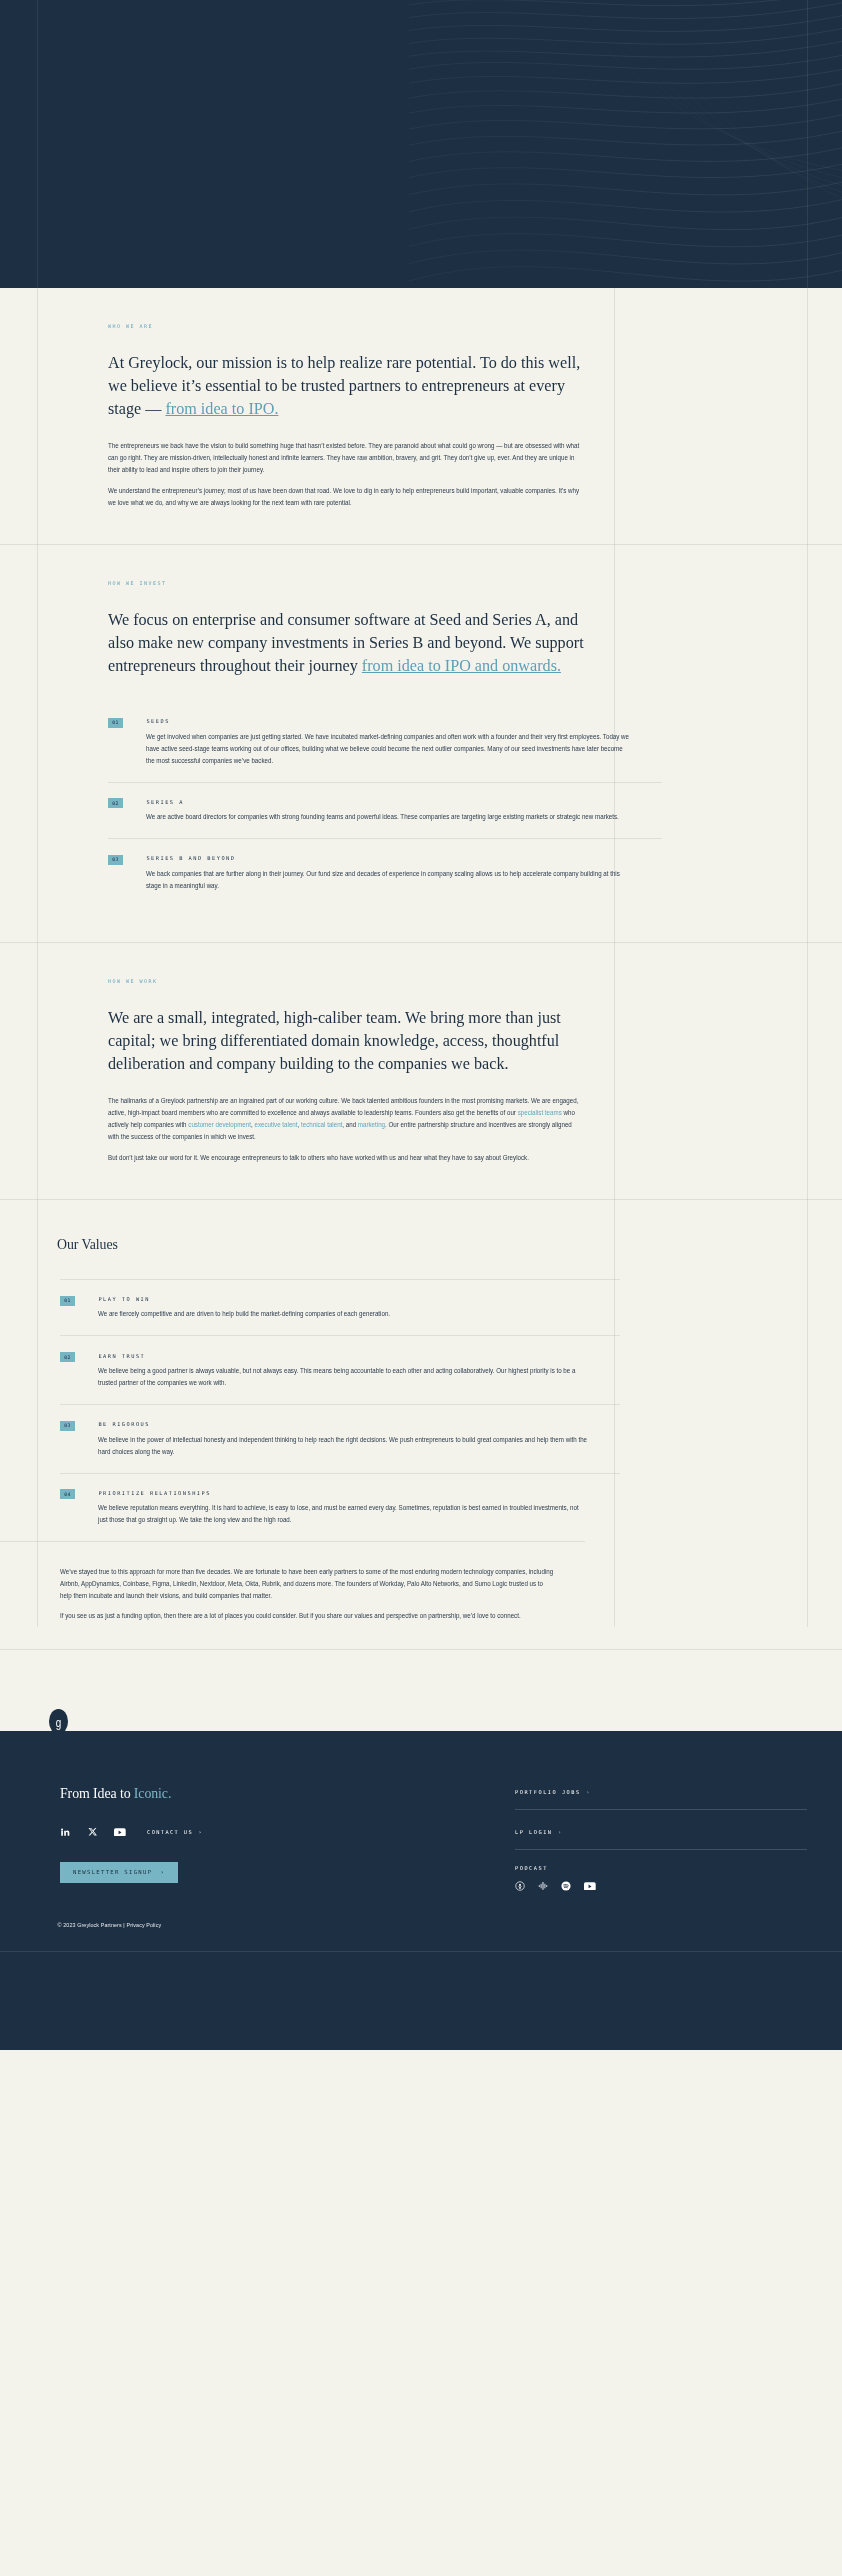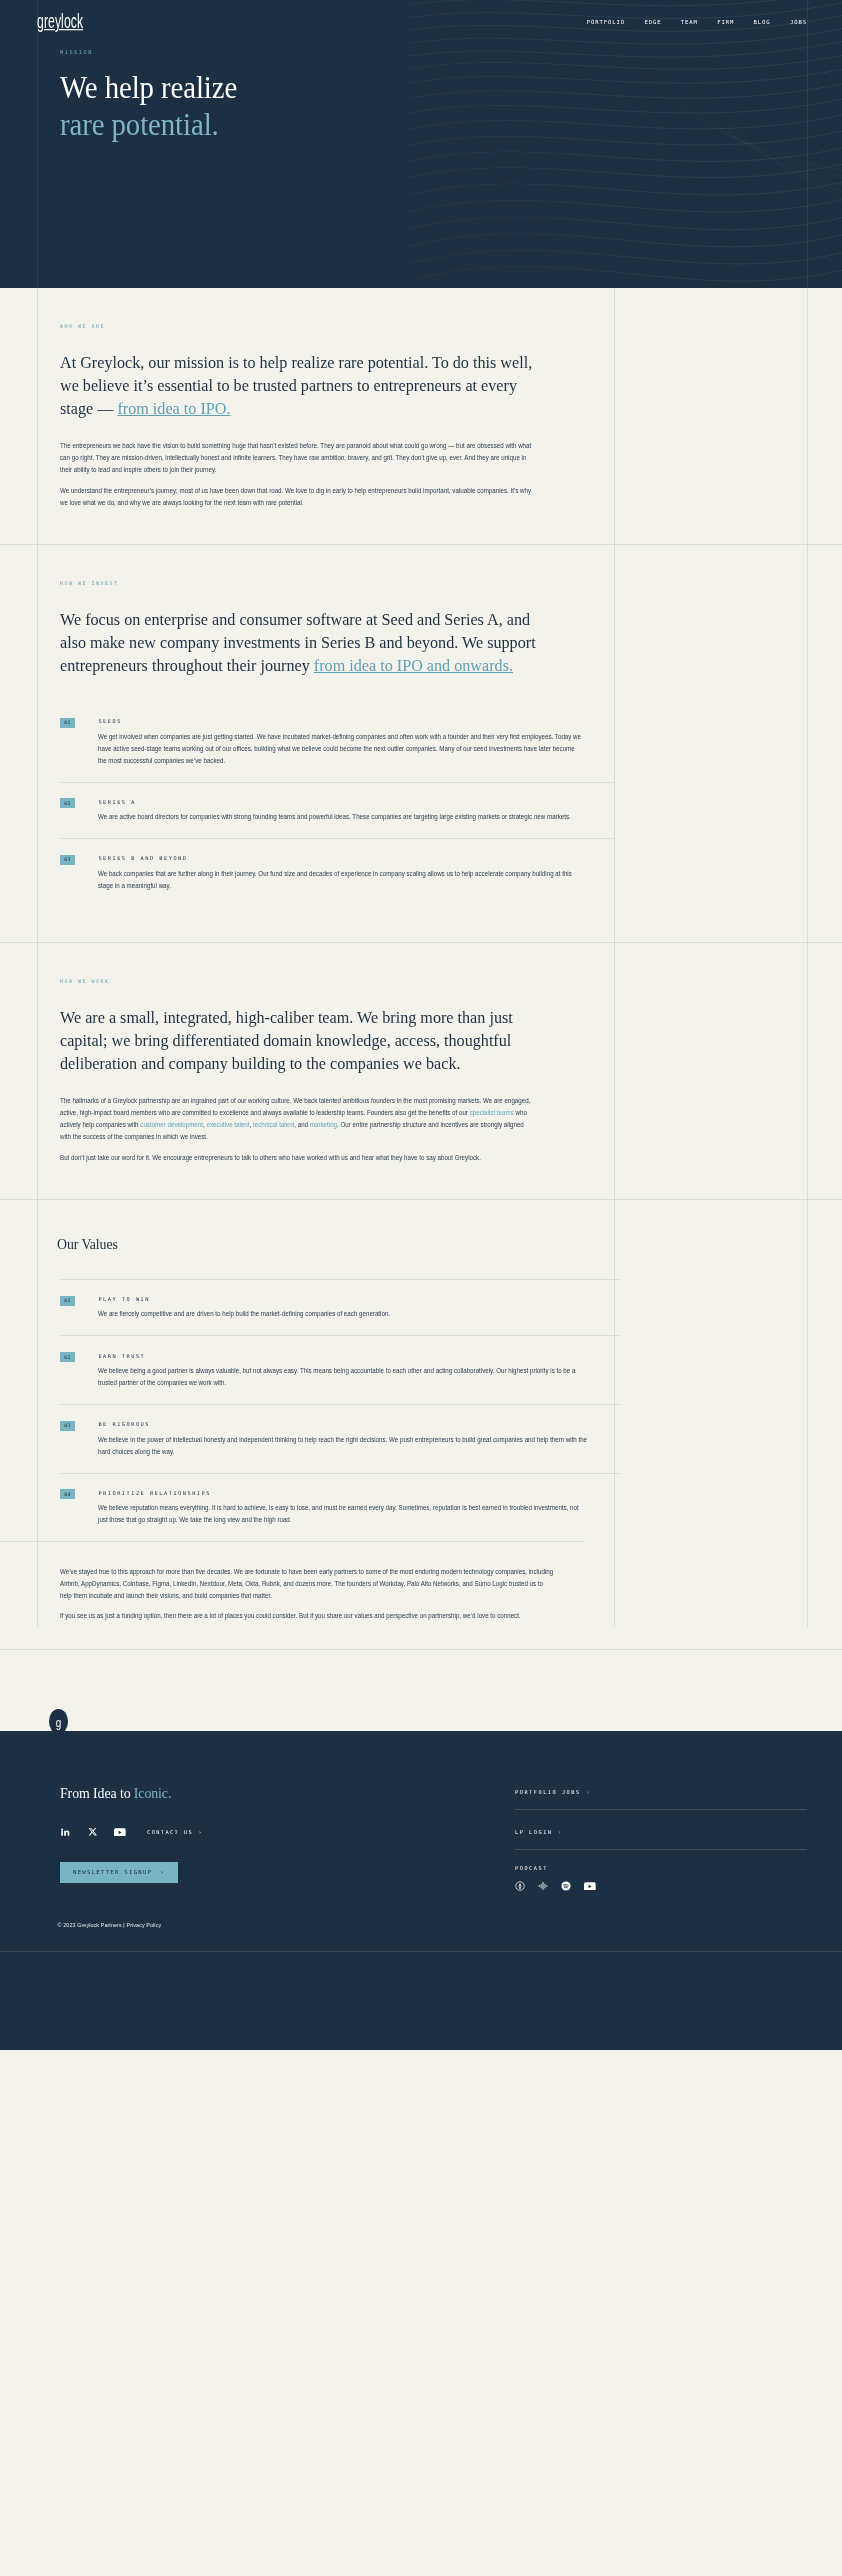--- a/index.html
+++ b/index.html
@@ -68,21 +68,21 @@
     letter-spacing: -0.1px;
     color: #ffffff;
     margin-top: 15px;
     transform: scaleX(.93);
     transform-origin: left top;
   }
   .hero h1 .accent { color: #7eb6c8; }
 
   
   .section { position: relative; border-bottom: 0.6px solid rgba(29,47,66,.10); }
-  .section-inner { padding: 35px 0 35px 60px; max-width: 614px; }
+  .section-inner { padding: 35px 0 35px 60px; max-width: 614px; margin-left: 48px; }
   .sec-eyebrow {
     font-family: "DejaVu Sans Mono", monospace;
     font-size: 5px; letter-spacing: 1.5px; color: #6ba7bd;
     text-transform: uppercase;
   }
   .lede {
     font-family: "Liberation Serif", serif;
     font-weight: 400;
     font-size: 17px;
     line-height: 1.36;
@@ -293,41 +293,20 @@
       </g>
       <g stroke="url(#wg)" fill="none" stroke-width="0.8" opacity="0.55">
         <path d="M240 -20 C 360 120 500 260 790 300"></path>
         <path d="M270 -20 C 390 130 530 272 800 316"></path>
         <path d="M300 -20 C 420 142 560 286 810 334"></path>
         <path d="M330 -20 C 450 154 590 300 820 352"></path>
         <path d="M360 -20 C 480 166 620 314 830 370"></path>
       </g>
     </svg>
 
-    <div class="hero-inner">
-      <nav class="topnav">
-        <a href="#" class="logo">greylock</a>
-        <div class="nav-links">
-          <a href="#">PORTFOLIO</a>
-          <a href="#">EDGE</a>
-          <a href="#">TEAM</a>
-          <a href="#">FIRM</a>
-          <a href="#">BLOG</a>
-          <a href="#">JOBS</a>
-        </div>
-      </nav>
-
-      <div class="hero-body">
-        <div class="eyebrow">MISSION</div>
-        <h1>
-          <span>We help realize</span><br>
-          <span class="accent">rare potential.</span>
-        </h1>
-      </div>
-    </div>
   </header>
 
   <section class="section">
     <div class="section-inner">
       <div class="sec-eyebrow">WHO WE ARE</div>
       <p class="lede"><span>At Greylock, our mission is to help realize rare potential. To do this well, we believe it’s essential to be trusted partners to entrepreneurs at every stage — </span><a href="#" class="accent">from idea to IPO.</a></p>
       <div class="para-block">
         <p class="para">The entrepreneurs we back have the vision to build something huge that hasn’t existed before. They are paranoid about what could go wrong — but are obsessed with what can go right. They are mission-driven, intellectually honest and infinite learners. They have raw ambition, bravery, and grit. They don’t give up, ever. And they are unique in their ability to lead and inspire others to join their journey.</p>
         <p class="para">We understand the entrepreneur’s journey; most of us have been down that road. We love to dig in early to help entrepreneurs build important, valuable companies. It’s why we love what we do, and why we are always looking for the next team with rare potential.</p>
       </div>

